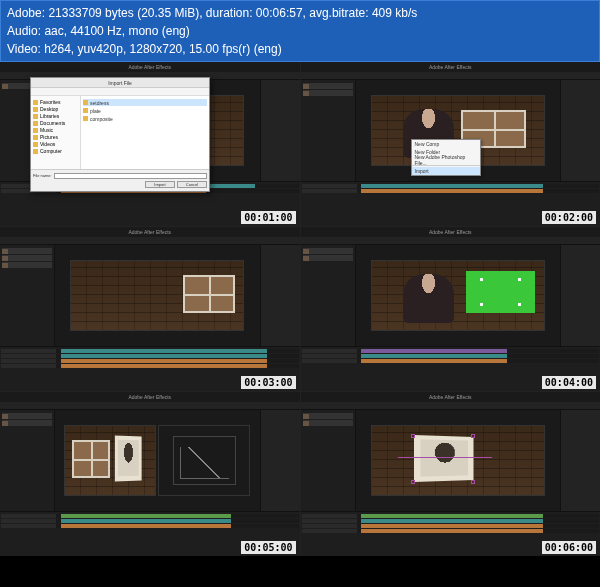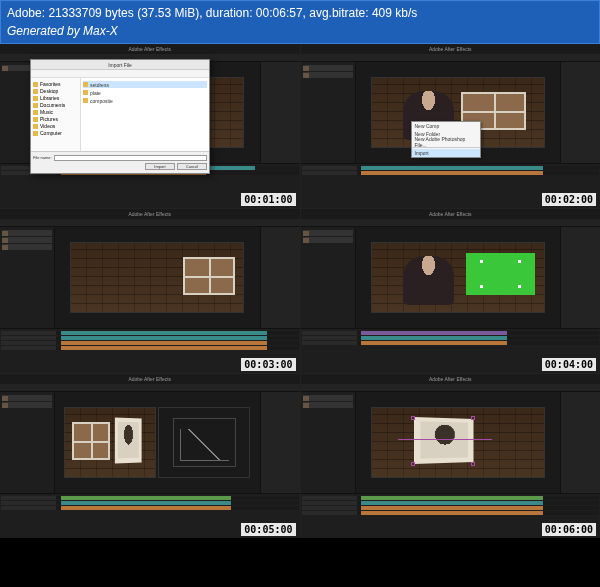--- a/index.html
+++ b/index.html
@@ -63,22 +63,23 @@
 .poster-face { position: absolute; inset: 10%; background: radial-gradient(ellipse at 50% 35%, #3a3228 0 30%, #d8d0c0 30%); }
 .graph-panel { position: absolute; inset: 15%; border: 1px solid #444; }
 .graph-line { position: absolute; left: 10%; bottom: 10%; width: 80%; height: 70%; border-left: 1px solid #666; border-bottom: 1px solid #666; }
 .graph-curve { position: absolute; left: 0; bottom: 0; width: 100%; height: 100%; background: linear-gradient(45deg, transparent 48%, #888 48% 50%, transparent 50%); }
 .handle-box { position: absolute; width: 4px; height: 4px; border: 1px solid #a84aa8; }
 </style>
 </head>
 <body>
 
 <div class="info-header">
-  <div class="info-line"><span>Adobe:</span> <span>21333709 bytes (37.53 MiB), duration: 00:06:57, avg.bitrate: 409 kb/s</span></div>
-  <div class="info-line gen-line">Generated by Max-X</div>
+  <div class="info-line"><span>Adobe:</span> <span>21333709 bytes (20.35 MiB), duration: 00:06:57, avg.bitrate: 409 kb/s</span></div>
+  <div class="info-line"><span>Audio:</span> <span>aac, 44100 Hz, mono (eng)</span></div>
+  <div class="info-line"><span>Video:</span> <span>h264, yuv420p, 1280x720, 15.00 fps(r) (eng)</span></div>
 </div>
 
 <div class="thumb-grid">
 
   <div class="thumb">
     <div class="ae-ui">
       <div class="ae-titlebar">
           <span class="ae-title">Adobe After Effects</span>
         </div>
       <div class="ae-menubar"></div>

